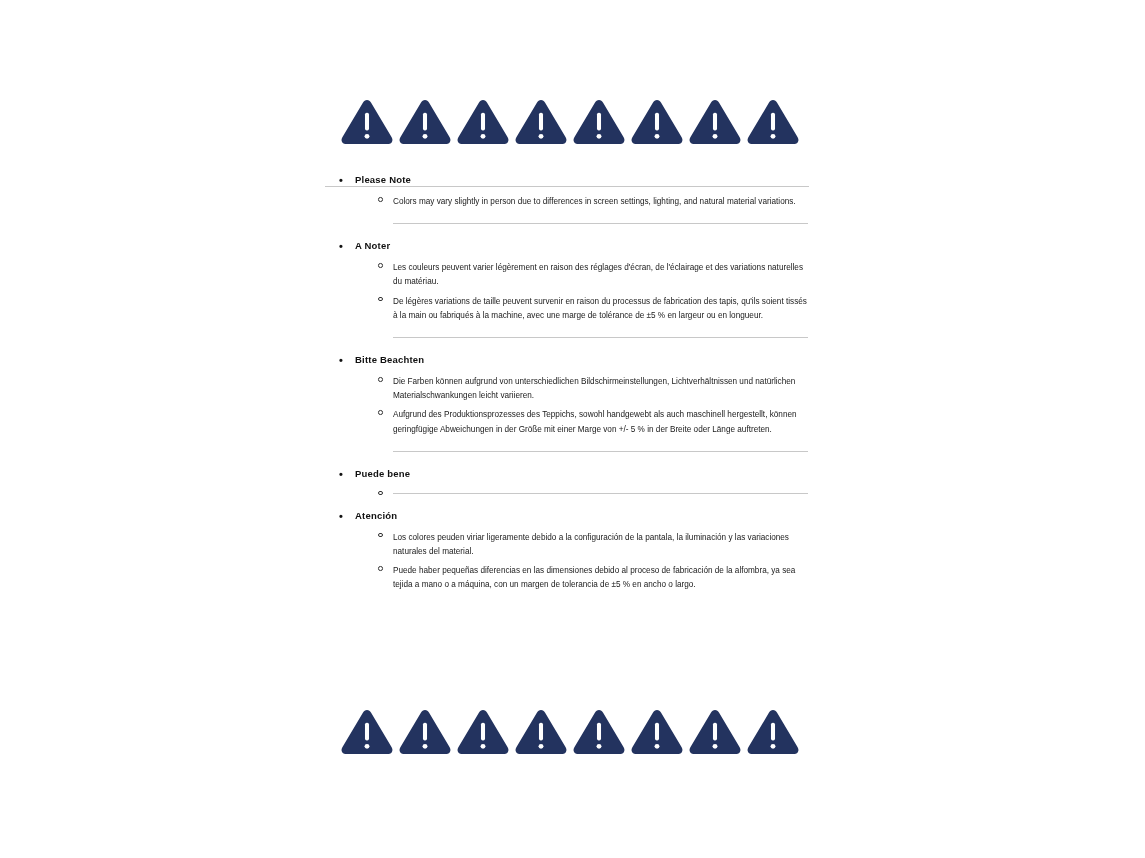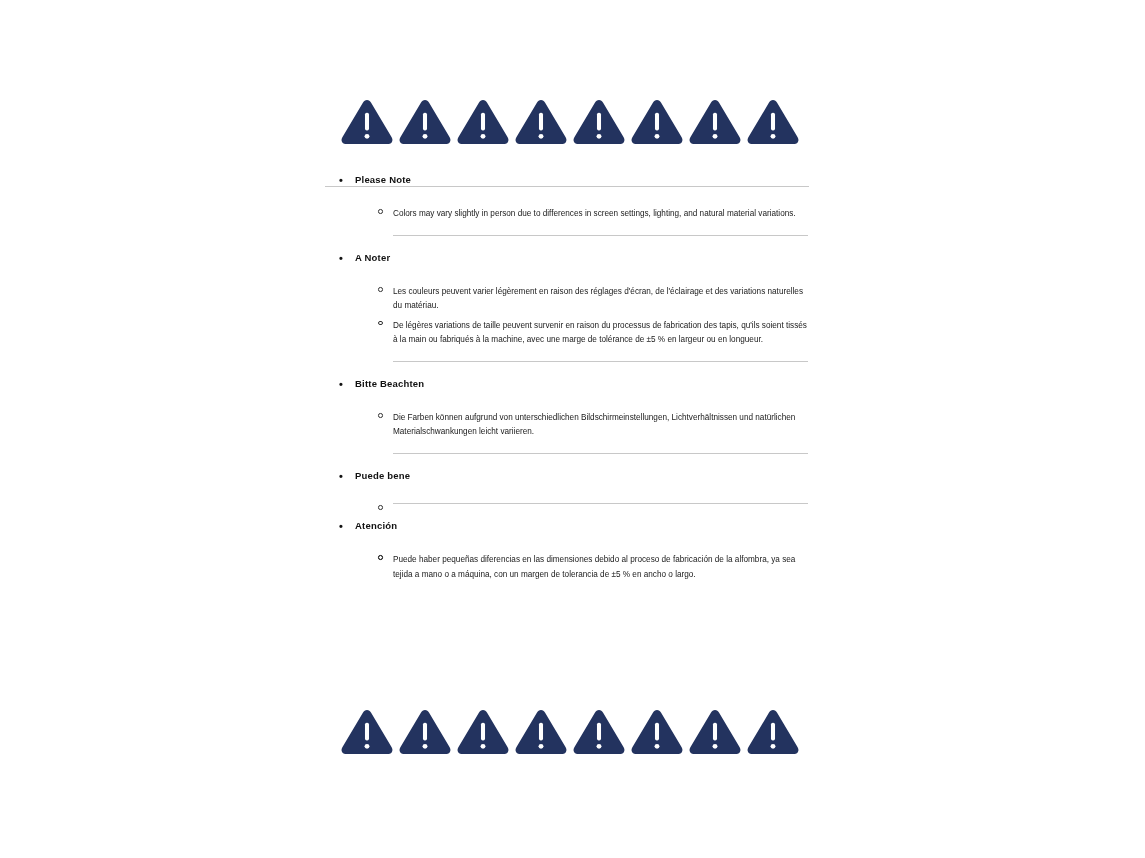--- a/index.html
+++ b/index.html
@@ -55,21 +55,21 @@
   }
   .sec-head .bullet {
     position: absolute;
     left: 14px;
     top: 1px;
     font-size: 11px;
     line-height: 10px;
     color: #111111;
   }
   .items {
-    margin-top: 22px;
+    margin-top: 10px;
   }
   .item {
     position: relative;
     padding-left: 68px;
     font-size: 8.2px;
     line-height: 14.2px;
     color: #1a1a1a;
     margin-bottom: 5px;
     width: 420px;
   }
@@ -184,34 +184,35 @@
           <div class="items">
             <div class="item"><span class="sub-bullet"></span><span>Les couleurs peuvent varier légèrement en raison des réglages d'écran, de l'éclairage et des variations naturelles du matériau.</span></div>
             <div class="item"><span class="sub-bullet"></span><span>De légères variations de taille peuvent survenir en raison du processus de fabrication des tapis, qu'ils soient tissés à la main ou fabriqués à la machine, avec une marge de tolérance de ±5 % en largeur ou en longueur.</span></div>
           </div>
           <hr class="rule inner">
         </div>
         <div class="section">
           <div class="sec-head"><span class="bullet">•</span><span>Bitte Beachten</span></div>
           <div class="items">
             <div class="item"><span class="sub-bullet"></span><span>Die Farben können aufgrund von unterschiedlichen Bildschirmeinstellungen, Lichtverhältnissen und natürlichen Materialschwankungen leicht variieren.</span></div>
+            <div class="item"><span class="sub-bullet"></span><span>Aufgrund des Produktionsprozesses des Teppichs, sowohl handgewebt als auch maschinell hergestellt, können geringfügige Abweichungen in der Größe mit einer Marge von +/- 5 % in der Breite oder Länge auftreten.</span></div>
           </div>
           <hr class="rule inner">
         </div>
         <div class="section">
           <div class="sec-head"><span class="bullet">•</span><span>Puede bene</span></div>
           <div class="items">
             <div class="item"><span class="sub-bullet"></span></div>
           </div>
           <hr class="rule inner">
         </div>
         <div class="section">
           <div class="sec-head"><span class="bullet">•</span><span>Atención</span></div>
           <div class="items">
-            <div class="item"><span class="sub-bullet"></span></div>
+            <div class="item"><span class="sub-bullet"></span><span>Los colores peuden viriar ligeramente debido a la configuración de la pantala, la iluminación y las variaciones naturales del material.</span></div>
             <div class="item"><span class="sub-bullet"></span><span>Puede haber pequeñas diferencias en las dimensiones debido al proceso de fabricación de la alfombra, ya sea tejida a mano o a máquina, con un margen de tolerancia de ±5 % en ancho o largo.</span></div>
           </div>
         </div>
       </div>
   </div>
 
   <div class="bottom-strip">
     <div class="icon-strip" id="bottom-icons">
         <span>
           <svg class="warn-icon" width="54" height="48" viewBox="0 0 64 56" xmlns="http://www.w3.org/2000/svg">

